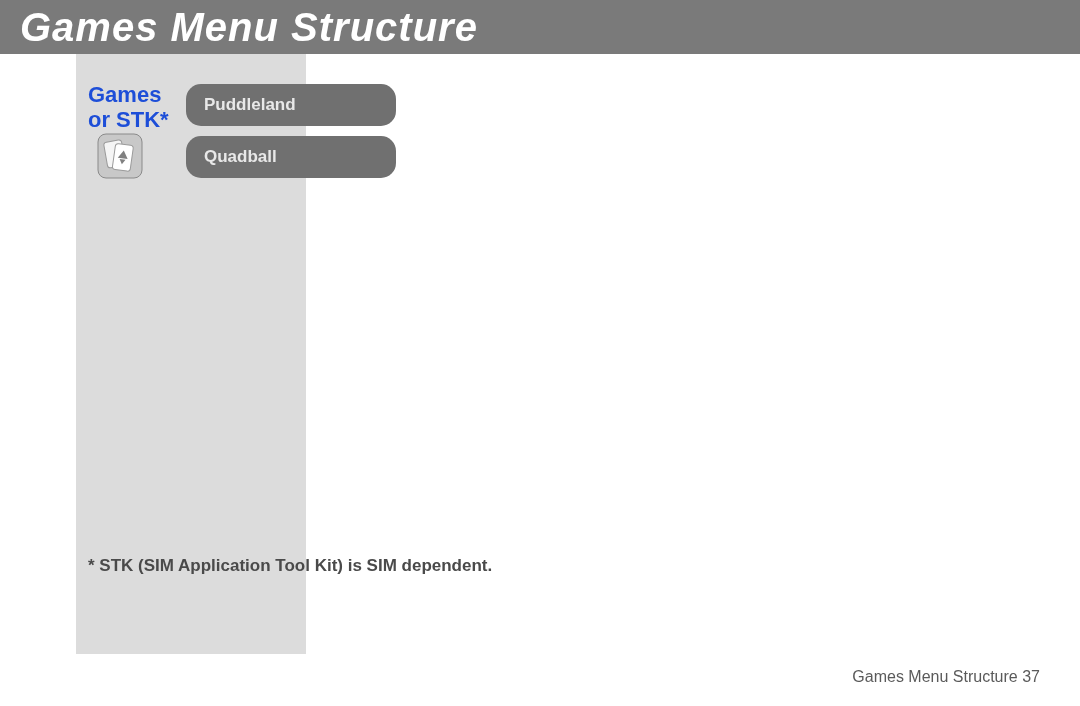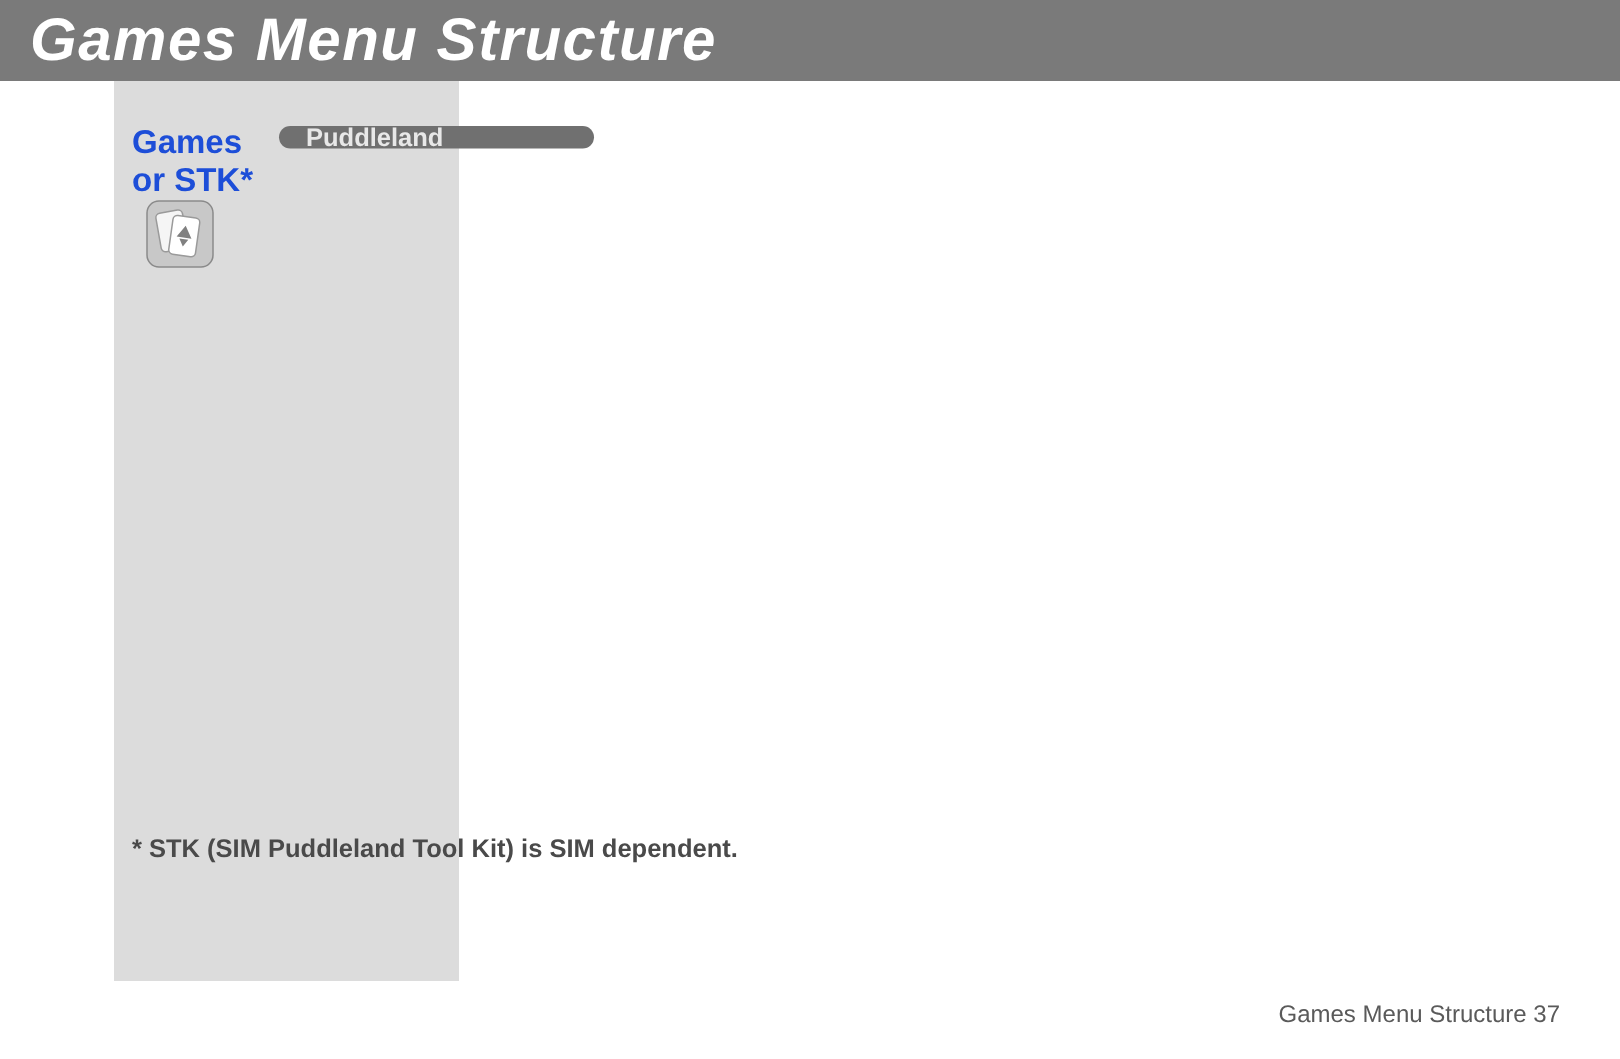--- a/index.html
+++ b/index.html
@@ -53,21 +53,21 @@
     height: 48px;
   }
   .games-icon svg { width: 48px; height: 48px; }
   .menu-items {
     position: absolute;
     left: 186px;
     top: 84px;
   }
   .pill {
     width: 210px;
-    height: 15px;
+    height: 42px;
     background: #707070;
     border-radius: 15px;
     display: flex;
     align-items: center;
     padding-left: 18px;
     margin-bottom: 10px;
     color: #e8e8e8;
     font-size: 17px;
     font-weight: 600;
   }
@@ -111,20 +111,23 @@
       <rect x="18" y="12" width="18" height="26" rx="3" fill="#ffffff" stroke="#9a9a9a" stroke-width="1"></rect>
       <path d="M27 18 L22 26 L32 26 Z M27 32 L24 27 L30 27 Z" fill="#808080"></path>
     </g>
   </svg>
 </div>
 
 <div class="menu-items">
   <div class="pill">
     <span>Puddleland</span>
   </div>
+  <div class="pill">
+    <span>Quadball</span>
+  </div>
 </div>
 
-<div class="footnote">* STK (SIM Puddleland Tool Kit) is SIM dependent.</div>
+<div class="footnote">* STK (SIM Application Tool Kit) is SIM dependent.</div>
 
 <div class="page-footer">
   <span>Games Menu Structure</span>
   <span class="pg-num">37</span>
 </div>
 
 </body></html>

